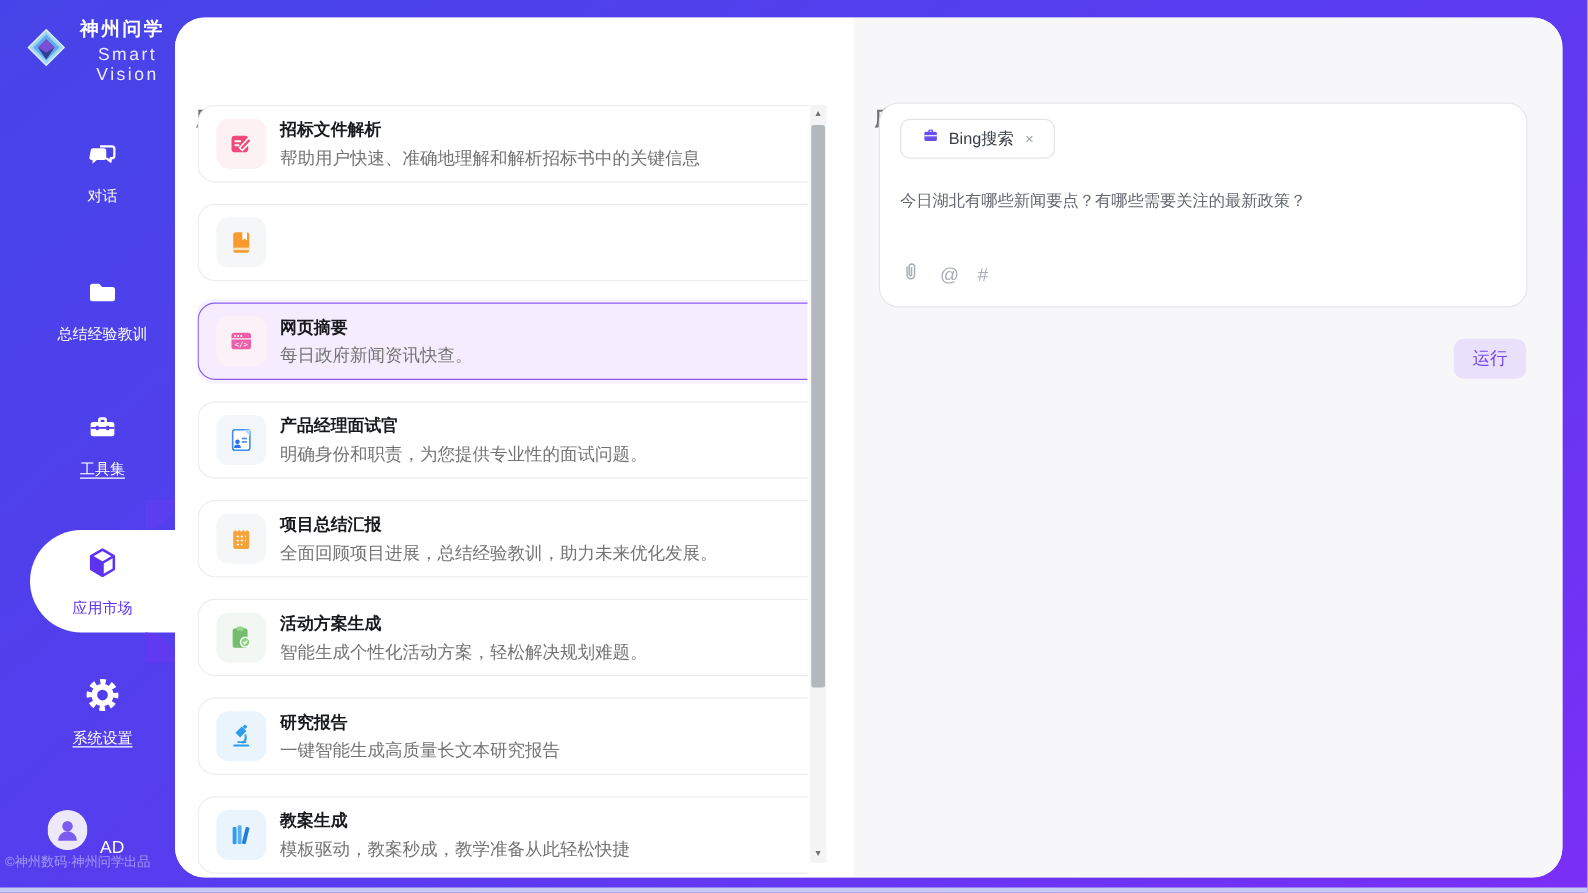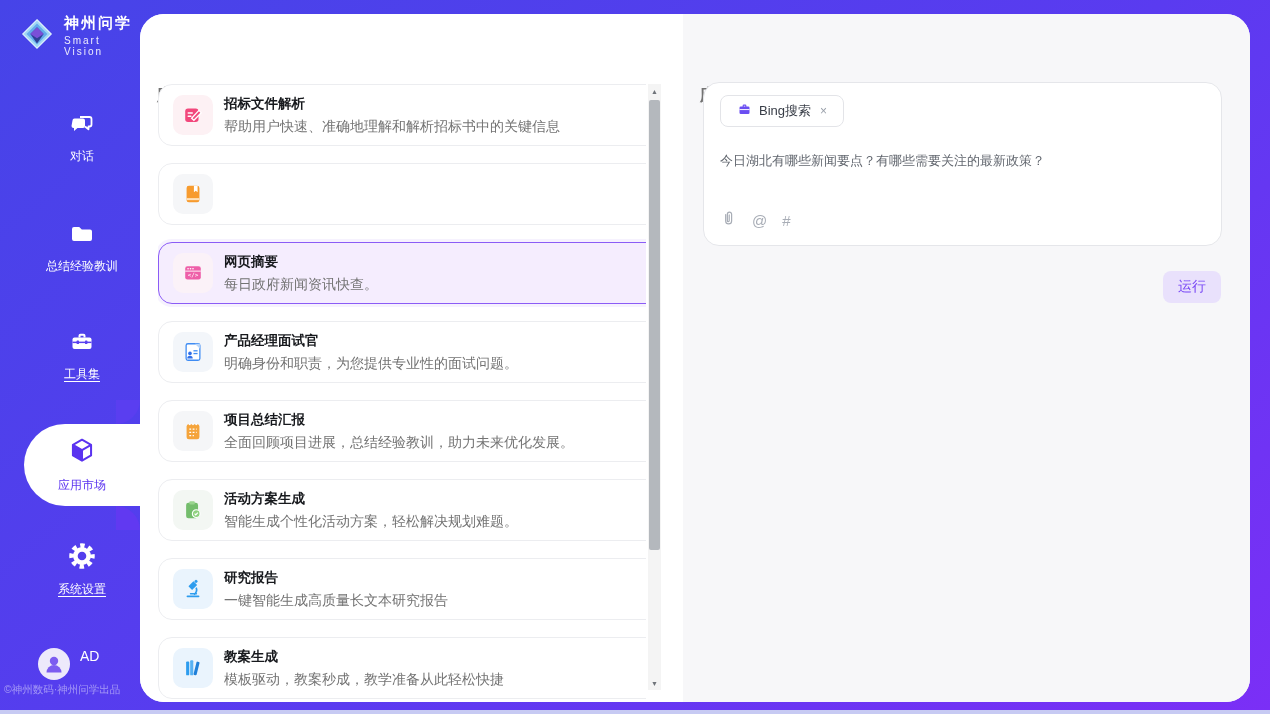--- a/index.html
+++ b/index.html
@@ -6,30 +6,30 @@
   html,body { width:1270px; height:714px; overflow:hidden; }
   body {
     position:relative;
     font-family:"Liberation Sans", sans-serif;
     background:linear-gradient(140deg,#4644E8 0%, #5A3BF0 55%, #7B2FF6 100%);
   }
   
   .sidebar { position:absolute; left:0; top:0; width:140px; height:714px; color:#fff;padding-left:12px; }
   .logo { position:absolute; left:18px; top:14px; display:flex; align-items:center; gap:8px; }
   .logo-txt .cn { font-size:15px; font-weight:bold; letter-spacing:2px; }
-  .logo-txt .en { font-size:10px; letter-spacing:2px; opacity:.9; margin-top:2px; }
+  .logo-txt .en { font-size:14px; letter-spacing:2px; opacity:.9; margin-top:2px;text-align:center; }
   .nav-item { position:absolute; left:0; width:164px; display:flex; flex-direction:column; align-items:center; gap:6px; cursor:pointer; }
   .nav-item .lbl { font-size:12px; color:#fff; }
   .nav-underline { text-decoration:underline; text-underline-offset:3px; }
   .bubble { position:absolute; left:24px; top:424px; width:116px; height:82px; background:#fff; border-radius:41px 0 0 41px; }
   .bubble::before { content:""; position:absolute; right:0; top:-24px; width:24px; height:24px; background:#5A3EF0; border-bottom-right-radius:24px; }
   .bubble::after  { content:""; position:absolute; right:0; bottom:-24px; width:24px; height:24px; background:#6139F1; border-top-right-radius:24px; }
   .bubble .inner { position:absolute; inset:0; display:flex; flex-direction:column; align-items:center; justify-content:center; gap:5px; }
   .bubble .lbl { font-size:12px; color:#5B33F0; }
-  .user-row { position:absolute; left:38px; top:648px; display:flex; align-items:flex-start; gap:10px; }
+  .user-row { position:absolute; left:38px; top:648px; display:flex; align-items:flex-end; gap:10px; }
   .user-row .name { font-size:14px; color:#fff; }
   .copyright { position:absolute; left:4px; top:683px; font-size:10.5px; color:rgba(255,255,255,.45); white-space:nowrap; }
   .bottom-edge { position:absolute; left:0; bottom:0; width:1270px; height:4px; background:#C7CAF3; z-index:5; }
   
   .shell { position:absolute; left:140px; top:14px; width:1110px; height:688px; background:#fff; border-radius:24px; overflow:hidden; display:flex; }
   
   .list-panel { position:relative; width:543px; background:#fff; flex:none; }
   .panel-title { position:absolute; left:17px; top:26px; font-size:17px; font-weight:bold; color:#737373;margin-top:44px; }
   .cards { position:absolute; left:18px; top:70px; width:488px; bottom:0; overflow:hidden; }
   .card { position:relative; width:540px; height:62px; border:1px solid #ECEDF0; border-radius:14px; background:#fff; display:flex; align-items:center; padding-left:14px; margin-bottom:17px; cursor:pointer; }

